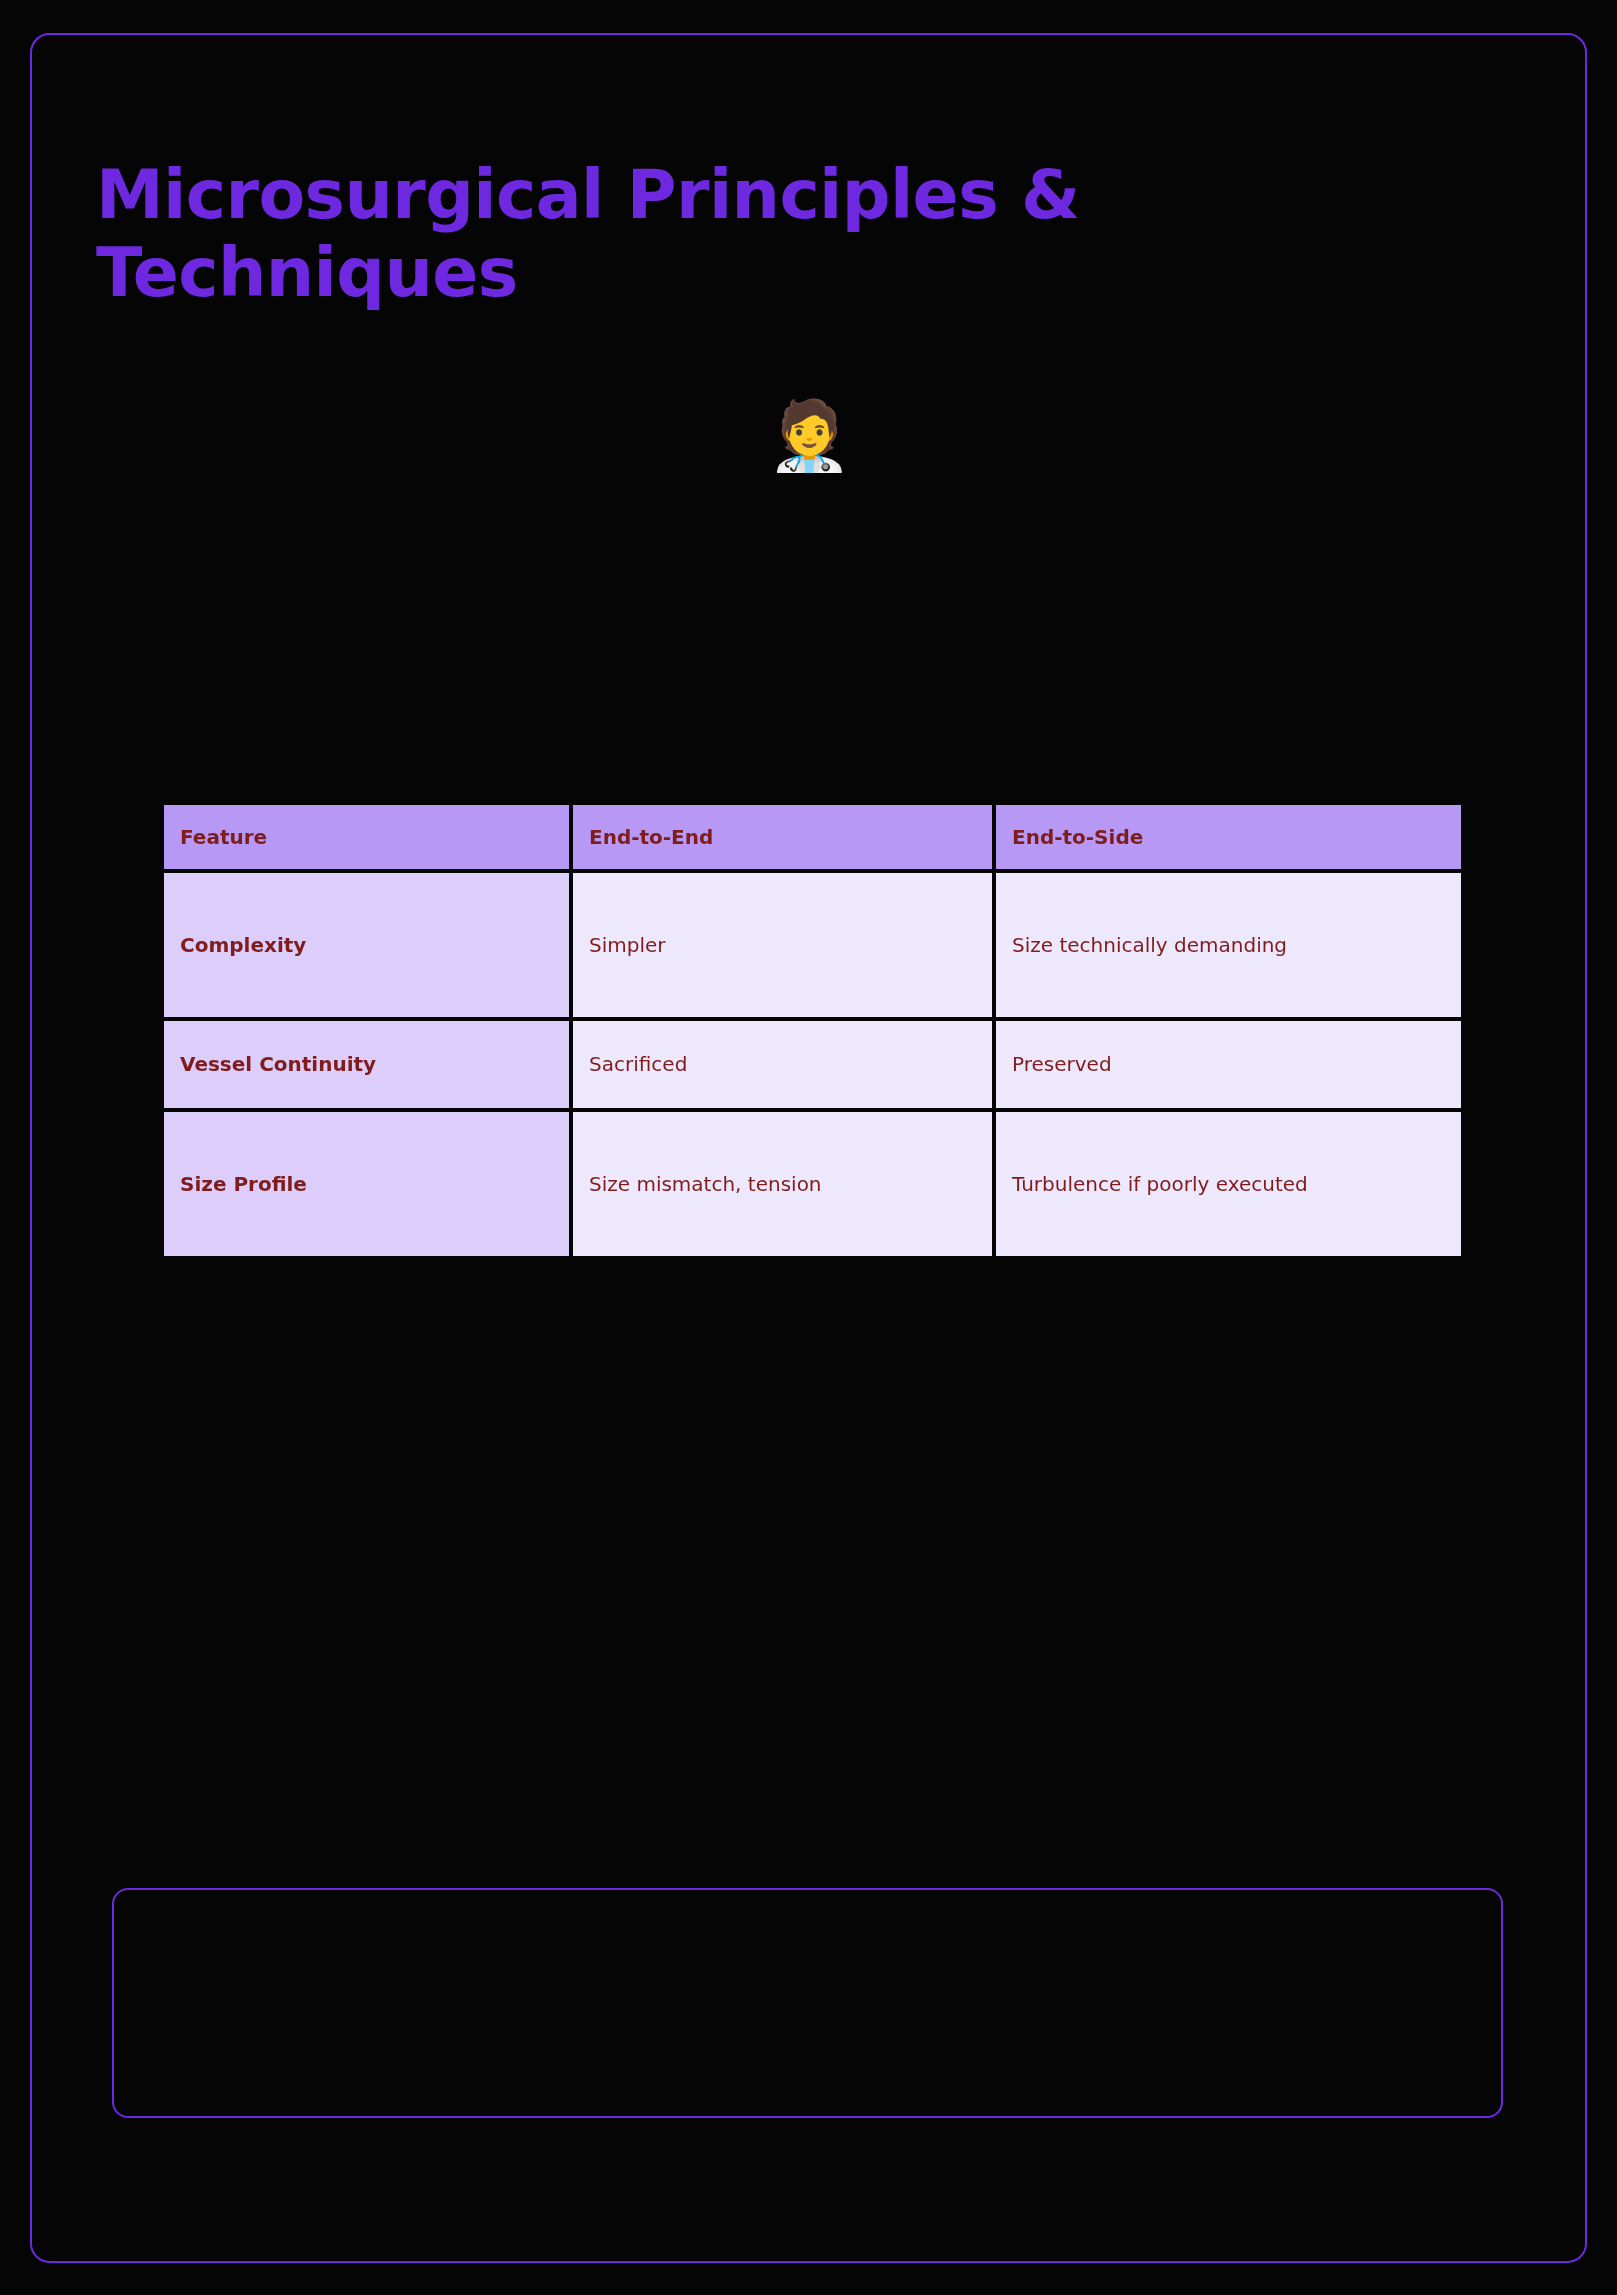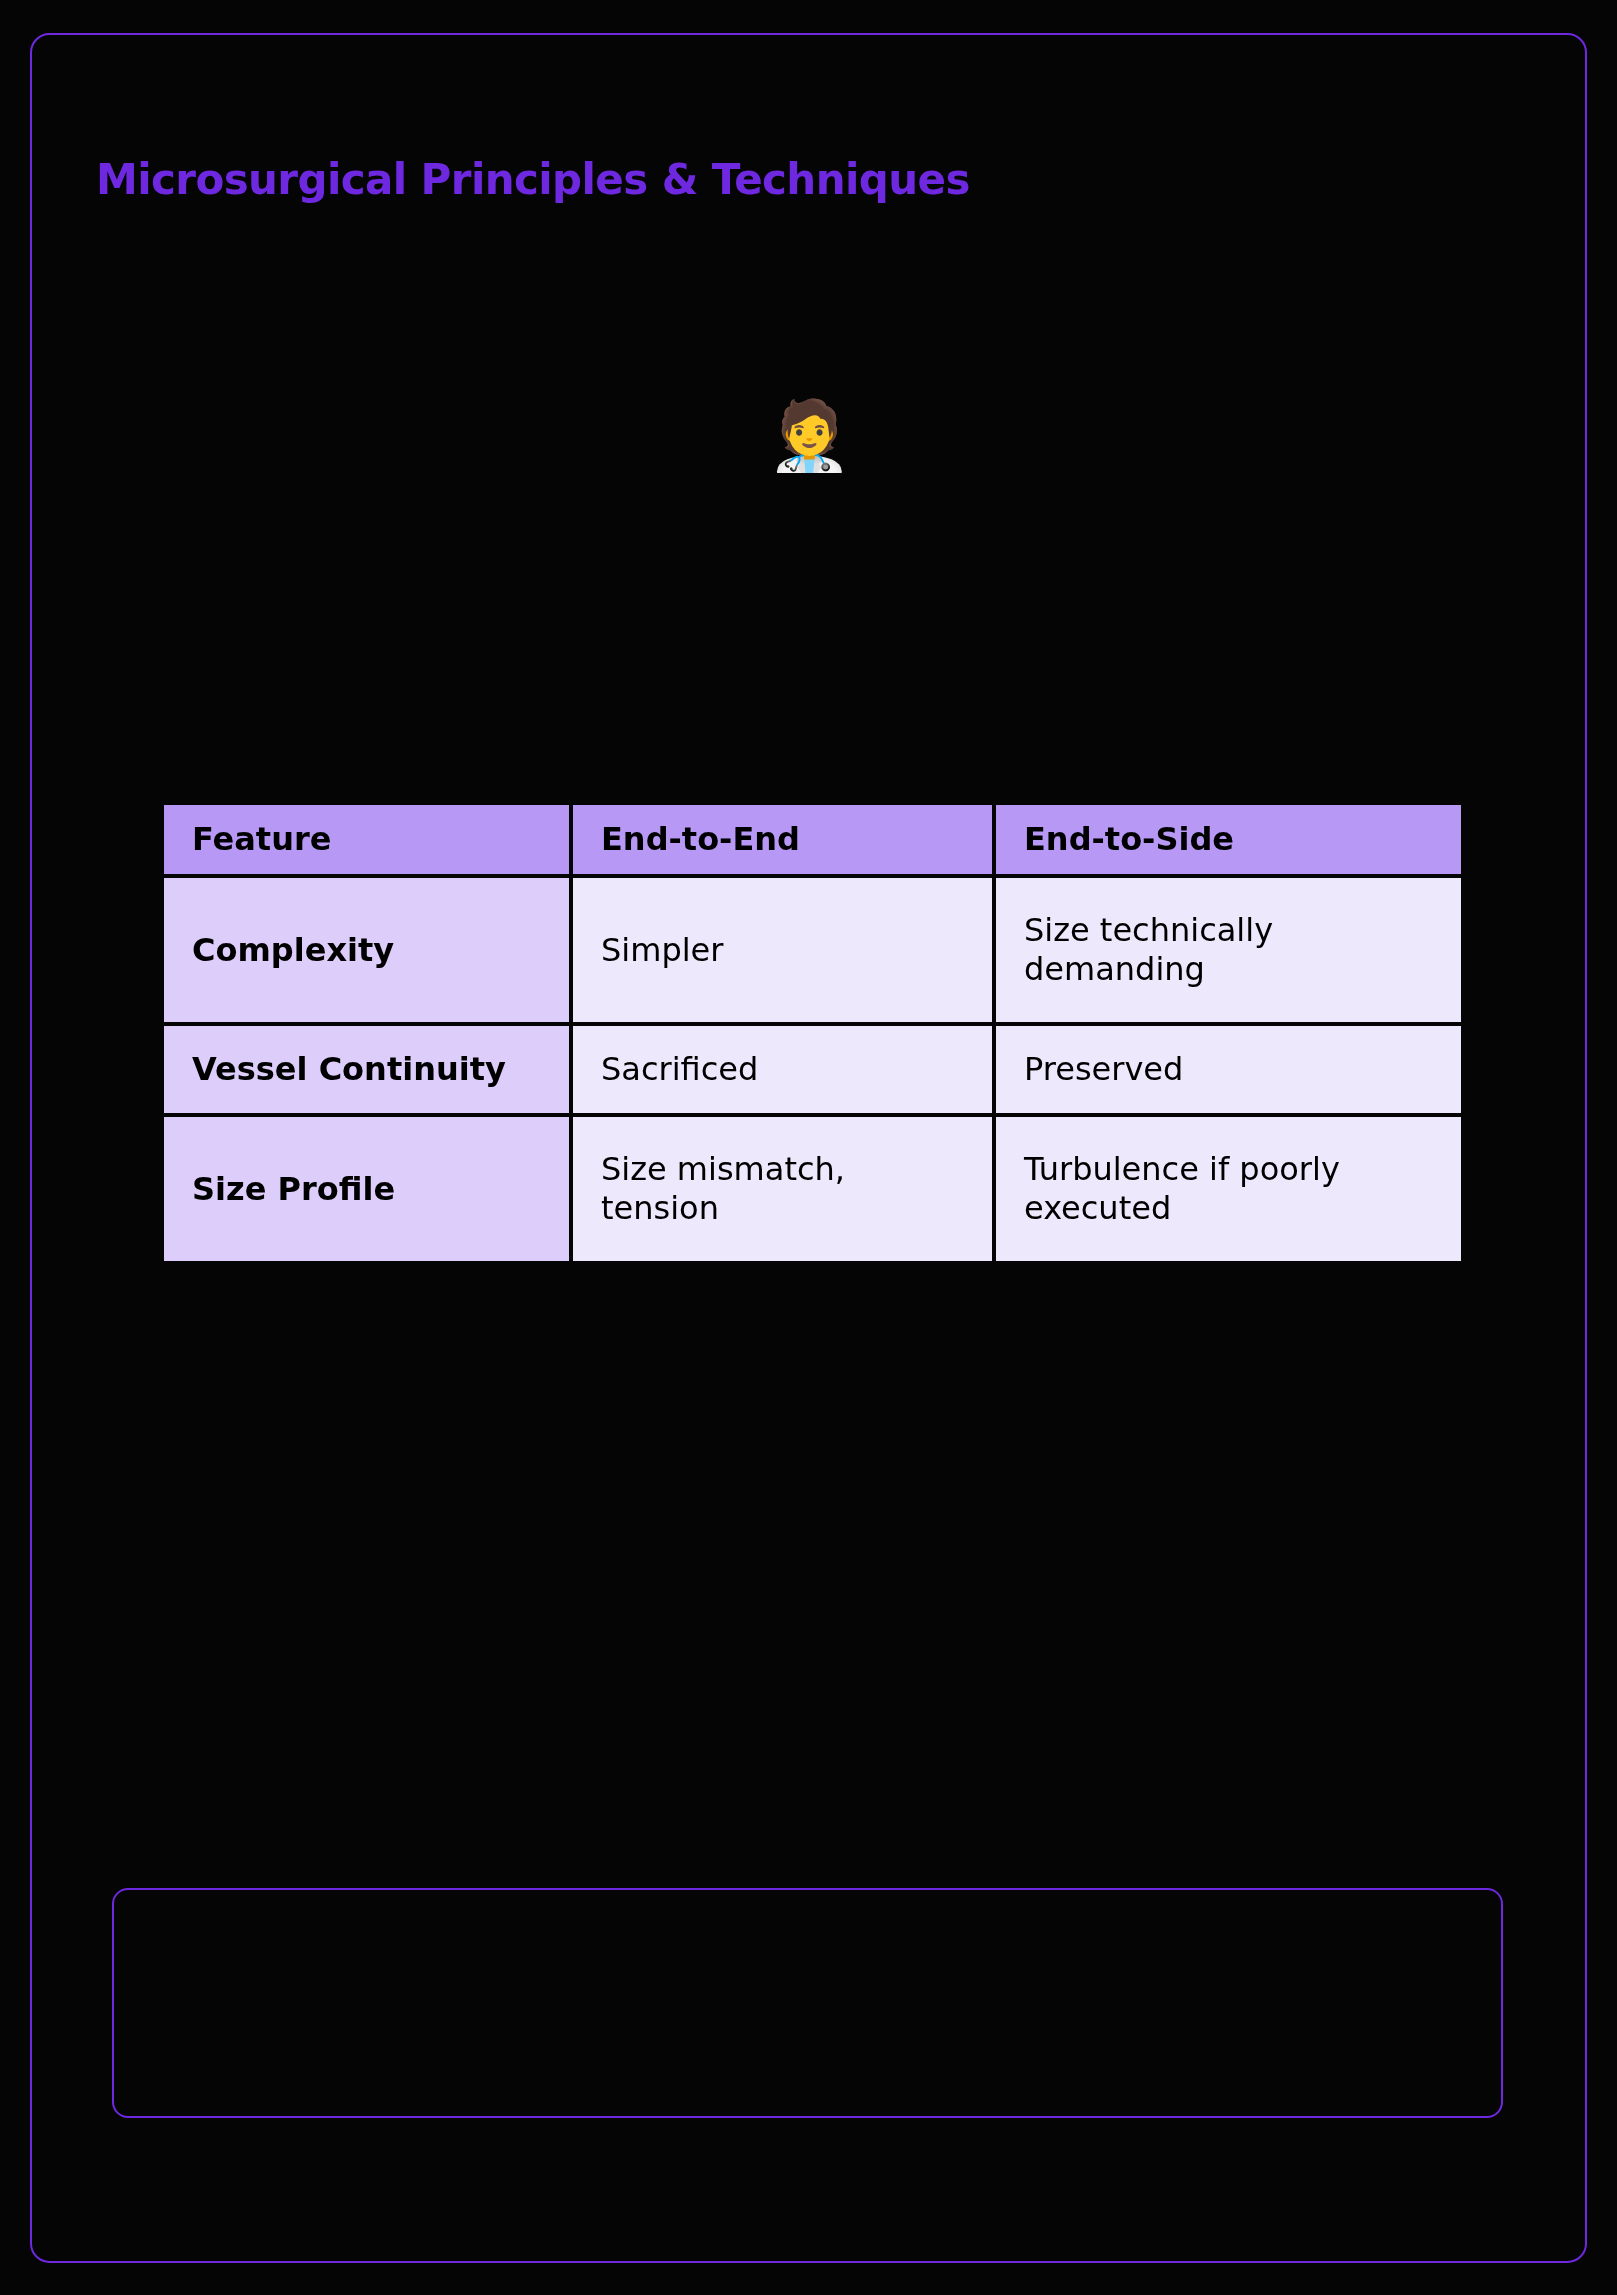--- a/index.html
+++ b/index.html
@@ -29,21 +29,21 @@
     height: 2230px;
     border: 2.3px solid #6d28e0;
     border-radius: 19.5px;
     box-sizing: border-box;
   }
   .title {
     position: absolute;
     left: 96px;
     top: 156px;
     width: 1423px;
-    font-size: 42px;
+    font-size: 68px;
     font-weight: bold;
     color: #6d28e0;
     letter-spacing: -0.6px;
     font-family: "DejaVu Sans", sans-serif;
     line-height: 1.15;
   }
   .emoji-wrap {
     position: absolute;
     left: 752px;
     top: 373px;
@@ -65,23 +65,23 @@
     width: 1300px;
   }
   table.compare {
     border-collapse: separate;
     border-spacing: 4.6px 4.6px;
     width: 1300px;
     table-layout: fixed;
   }
   table.compare th, table.compare td {
     vertical-align: middle;
-    padding: 15px 28px;
-    font-size: 32px;
-    color: #000000;
+    padding: 15px 16px;
+    font-size: 20px;
+    color: #7f1d1d;
     line-height: 1.22;
     box-sizing: border-box;
   }
   table.compare thead th {
     background: #b799f5;
     font-weight: bold;
     text-align: left;
     height: 64px;
   }
   table.compare tbody td.rowhead {

